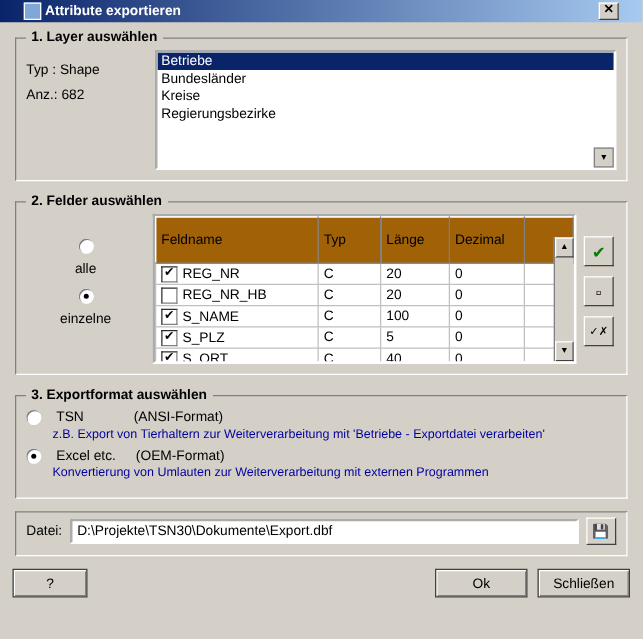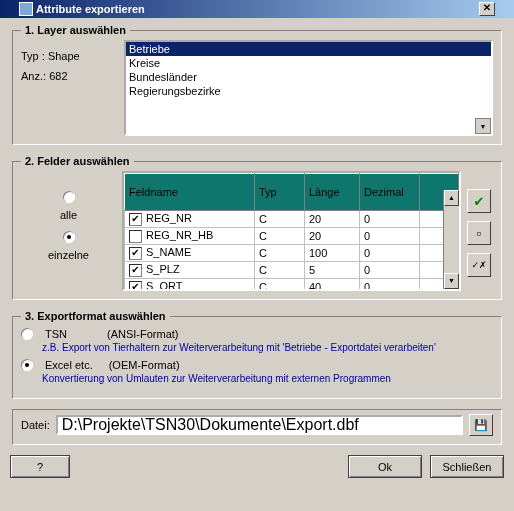--- a/index.html
+++ b/index.html
@@ -87,21 +87,21 @@
 .radio-outer {
   width: 12px; height: 12px; border-radius: 50%;
   background: #fff;
   box-shadow: inset 1px 1px 0 #808080, inset -1px -1px 0 #fff;
   display: flex; align-items: center; justify-content: center;
 }
 .radio-dot { width: 4px; height: 4px; border-radius: 50%; background: #000; }
 .table-wrap { flex: 1; height: 120px; overflow: hidden; position: relative; }
 table { border-collapse: collapse; width: 100%; table-layout: fixed; }
 th {
-  background: #0f766e;
+  background: #a16207;
   border: 1px solid #808080;
   border-top-color: #fff; border-left-color: #fff;
   font-weight: normal;
   text-align: left;
   padding: 12px 4px;
   height: 17px;
   font-size: 11px;
 }
 td {
   border: 1px solid #c0c0c0;
@@ -122,21 +122,21 @@
   line-height: 10px;
 }
 .btn-col { width: 26px; display: flex; flex-direction: column; gap: 8px; padding-top: 18px; }
 .icon-btn { width: 24px; height: 24px; display:flex; align-items:center; justify-content:center; font-size:13px; }
 
 .fmt-row { display: flex; align-items: center; gap: 12px; margin: 2px 0; }
 .fmt-desc { color: #0000a0; font-size: 10px; margin-left: 21px; margin-bottom: 6px; }
 .fmt-sub { color: #000; }
 
 .file-row { display: flex; align-items: center; gap: 6px; }
-.file-input { flex: 1; height: 20px; padding: 2px 4px; font-family: inherit; font-size: 16px; }
+.file-input { flex: 1; height: 20px; padding: 2px 4px; font-family: inherit; font-size: 11px; }
 .disk-btn { width: 24px; height: 22px; display:flex; align-items:center; justify-content:center; }
 
 .bottom-row { display: flex; gap: 8px; justify-content: flex-end; margin-top: 4px; }
 .btn {
   min-width: 74px; height: 23px;
   border: 1px solid #404040;
   background: #d4d0c8;
   box-shadow: inset 1px 1px 0 #fff, inset -1px -1px 0 #808080;
   font-family: inherit; font-size: 11px;
   cursor: default;
@@ -160,22 +160,22 @@
 <fieldset>
   <legend>1. Layer auswählen</legend>
   <div class="sec1-row">
     <div class="sec1-labels">
       <div><span>Typ :</span> <span>Shape</span></div>
       <div><span>Anz.:</span> <span>682</span></div>
     </div>
     <div class="listbox sunken">
       <div class="listbox-inner">
         <div class="listbox-item selected">Betriebe</div>
+        <div class="listbox-item">Bundesländer</div>
         <div class="listbox-item">Kreise</div>
-        <div class="listbox-item">Bundesländer</div>
         <div class="listbox-item">Regierungsbezirke</div>
       </div>
       <div class="list-scroll">▼</div>
     </div>
   </div>
 </fieldset>
 
 <fieldset>
   <legend>2. Felder auswählen</legend>
   <div class="sec2-row">

